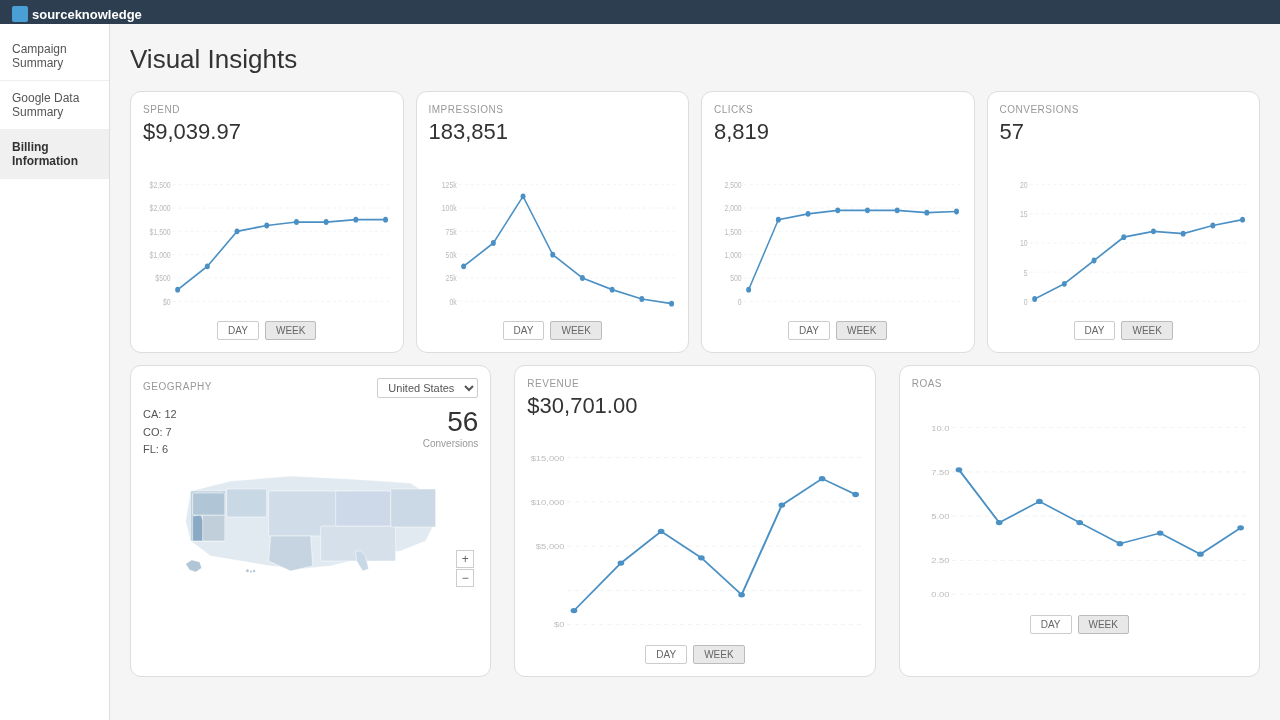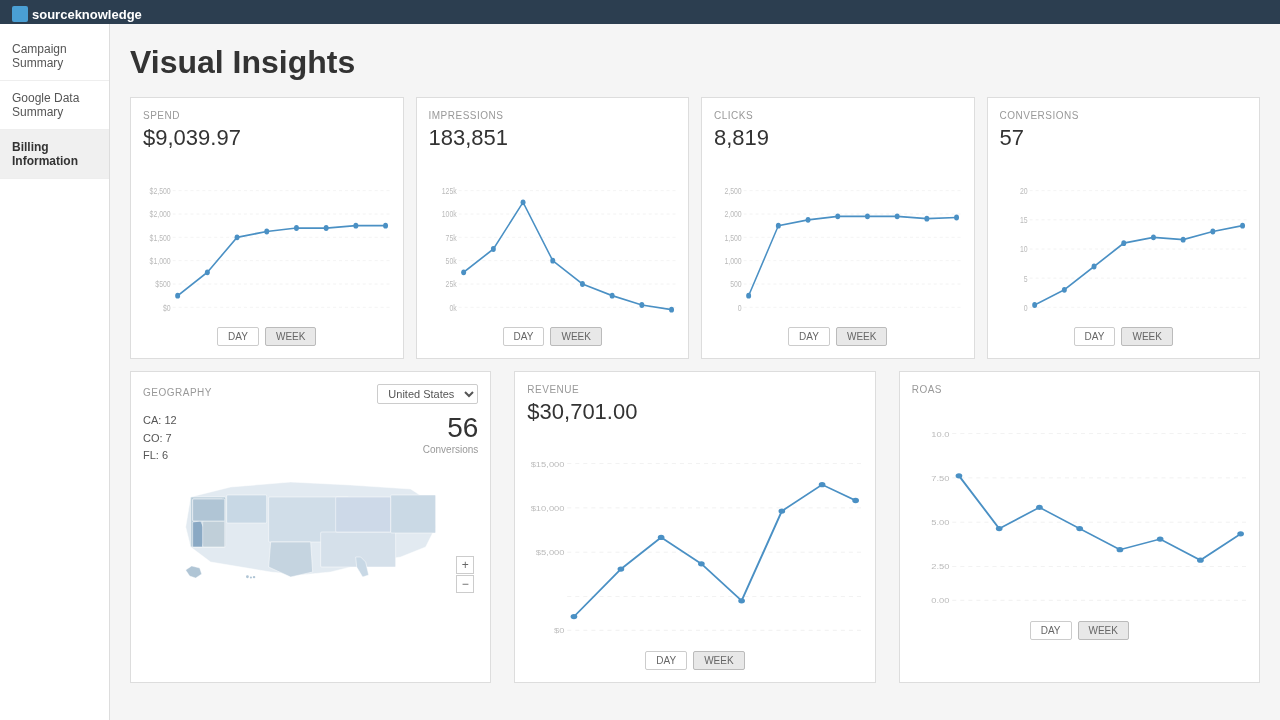--- a/index.html
+++ b/index.html
@@ -52,42 +52,42 @@
     .sidebar-item.active { background: #f0f0f0; font-weight: bold; color: #333; }
 
     .content {
       flex: 1;
       overflow-y: auto;
       padding: 20px 20px;
       background: #f5f5f5;
     }
 
     .page-title {
-      font-size: 32px;
-      font-weight: 700;
+      font-size: 26px;
+      font-weight: 400;
       color: #333;
       margin-bottom: 16px;
     }
 
     .cards-grid {
       display: grid;
       grid-template-columns: repeat(4, 1fr);
       gap: 12px;
       margin-bottom: 12px;
     }
     .cards-grid-bottom {
       display: grid;
       grid-template-columns: repeat(3, 1fr);
       gap: 23px;
     }
 
     .card {
       background: white;
       border: 1px solid #ddd;
-      border-radius: 0;
+      border-radius: 11px;
       padding: 12px;
       position: relative;
     }
 
     .card-label {
       font-size: 10px;
       color: #999;
       text-transform: uppercase;
       letter-spacing: 0.5px;
       margin-bottom: 4px;

